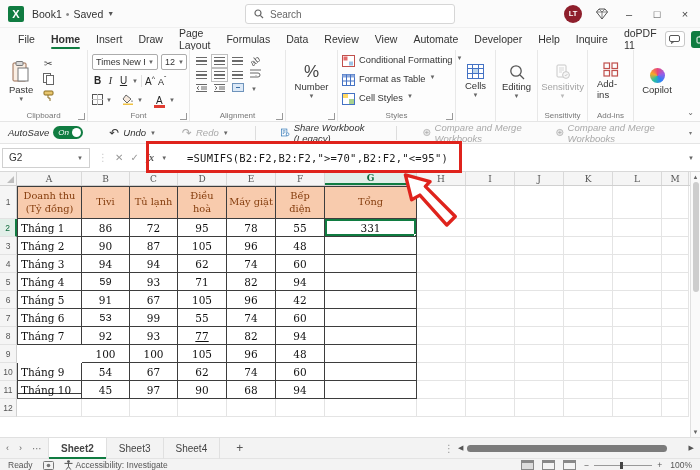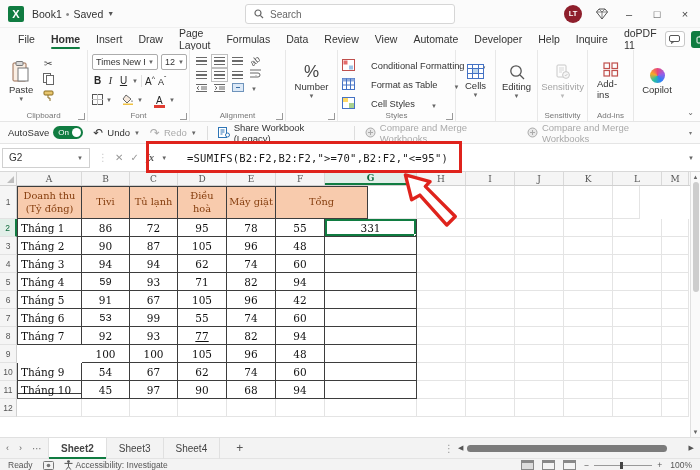--- a/index.html
+++ b/index.html
@@ -40,28 +40,28 @@
   .fmt-i { font-style:italic; font-family:"Liberation Serif",serif; width:9px; text-align:center; }
   .fmt-u { text-decoration:underline; width:11px; text-align:center; }
   .fontA { font-size:10px; position:relative; width:13px; text-align:center; }
   .fontA::after { content:""; position:absolute; left:1px; right:1px; bottom:-2px; height:3px; background:#E03C31; }
   .sup { font-size:7px; vertical-align:super; }
   .hbars { width:11px; height:8px; background:repeating-linear-gradient(#6A6A6A 0 1.2px, transparent 1.2px 3.4px); }
   .hbars.sel { outline:1px solid #BFBFBF; outline-offset:2px; background-color:#EFEFEF00; }
   .al-grid { display:flex; flex-direction:column; gap:3px; padding-top:3px; }
   .al-row { display:flex; align-items:center; gap:7px; padding:0 2px; }
   .pct { font-size:17px; color:#444; line-height:1; }
-  .style-item { display:flex; align-items:flex-end; gap:16px; height:16px; font-size:9.3px; color:#333; white-space:nowrap; }
+  .style-item { display:flex; align-items:flex-start; gap:4px; height:16px; font-size:9.3px; color:#333; white-space:nowrap; }
   .sicon { width:13px; height:12px; flex:none; }
   .disabled { opacity:.45; }
   .copilot-disc { width:15px; height:15px; border-radius:50%; background:conic-gradient(#E8467C,#9B5DE5,#2D7FF9,#25C2A0,#F9A826,#E8467C); }
   .ribbon-collapse { position:absolute; right:6px; bottom:4px; color:#666; font-size:8px; }
 
   
-  .qatrow { height:22px; background:#FBFBFB; border-bottom:1px solid #E5E5E5; display:flex; align-items:center; padding:0 8px; gap:10px; font-size:9.5px; color:#333; }
+  .qatrow { height:22px; background:#FBFBFB; border-bottom:1px solid #E5E5E5; display:flex; align-items:center; padding:0 8px; gap:26px; font-size:9.5px; color:#333;font-style:italic; }
   .toggle { width:30px; height:13px; background:#107C41; border-radius:7px; color:#fff; font-size:8px; display:flex; align-items:center; padding-left:5px; position:relative; }
   .toggle .knob { position:absolute; right:2px; top:2px; width:9px; height:9px; border-radius:50%; background:#fff; }
   .qat-item { display:flex; align-items:center; gap:4px; }
   .qsep { width:1px; height:14px; background:#DDD; }
   .gray { color:#A9A9A9; }
 
   
   .fbar { height:28px; display:flex; align-items:center; background:#FFF; border-bottom:1px solid #D8D8D8; position:relative; }
   .namebox { width:88px; height:20px; margin-left:2px; border:1px solid #D0D0D0; background:#fff; display:flex; align-items:center; padding:0 6px; font-size:10px; color:#333; }
   .namebox .chev { margin-left:auto; }
@@ -469,20 +469,21 @@
       <div class="colhdr" style="width: 27px;">M</div>
     </div>
   <div id="gridrows">
       <div class="grow" style="height: 33px;">
         <div class="rowhdr" style="width: 17px;">1</div>
         <div class="cell tbl tbl-left tbl-top hdr" style="width: 65px;">Doanh thu (Tỷ đồng)</div>
         <div class="cell tbl tbl-top hdr" style="width: 48px;">Tivi</div>
         <div class="cell tbl tbl-top hdr" style="width: 48px;">Tủ lạnh</div>
         <div class="cell tbl tbl-top hdr" style="width: 49px;">Điều hoà</div>
         <div class="cell tbl tbl-top hdr" style="width: 49px;">Máy giặt</div>
+        <div class="cell tbl tbl-top hdr" style="width: 49px;">Bếp điện</div>
         <div class="cell tbl tbl-top hdr" style="width: 92px;">Tổng</div>
         <div class="cell" style="width: 49px;"></div>
         <div class="cell" style="width: 49px;"></div>
         <div class="cell" style="width: 49px;"></div>
         <div class="cell" style="width: 49px;"></div>
         <div class="cell" style="width: 49px;"></div>
         <div class="cell" style="width: 27px;"></div>
       </div>
       <div class="grow" style="height: 18px;">
         <div class="rowhdr selected" style="width: 17px;">2</div>

